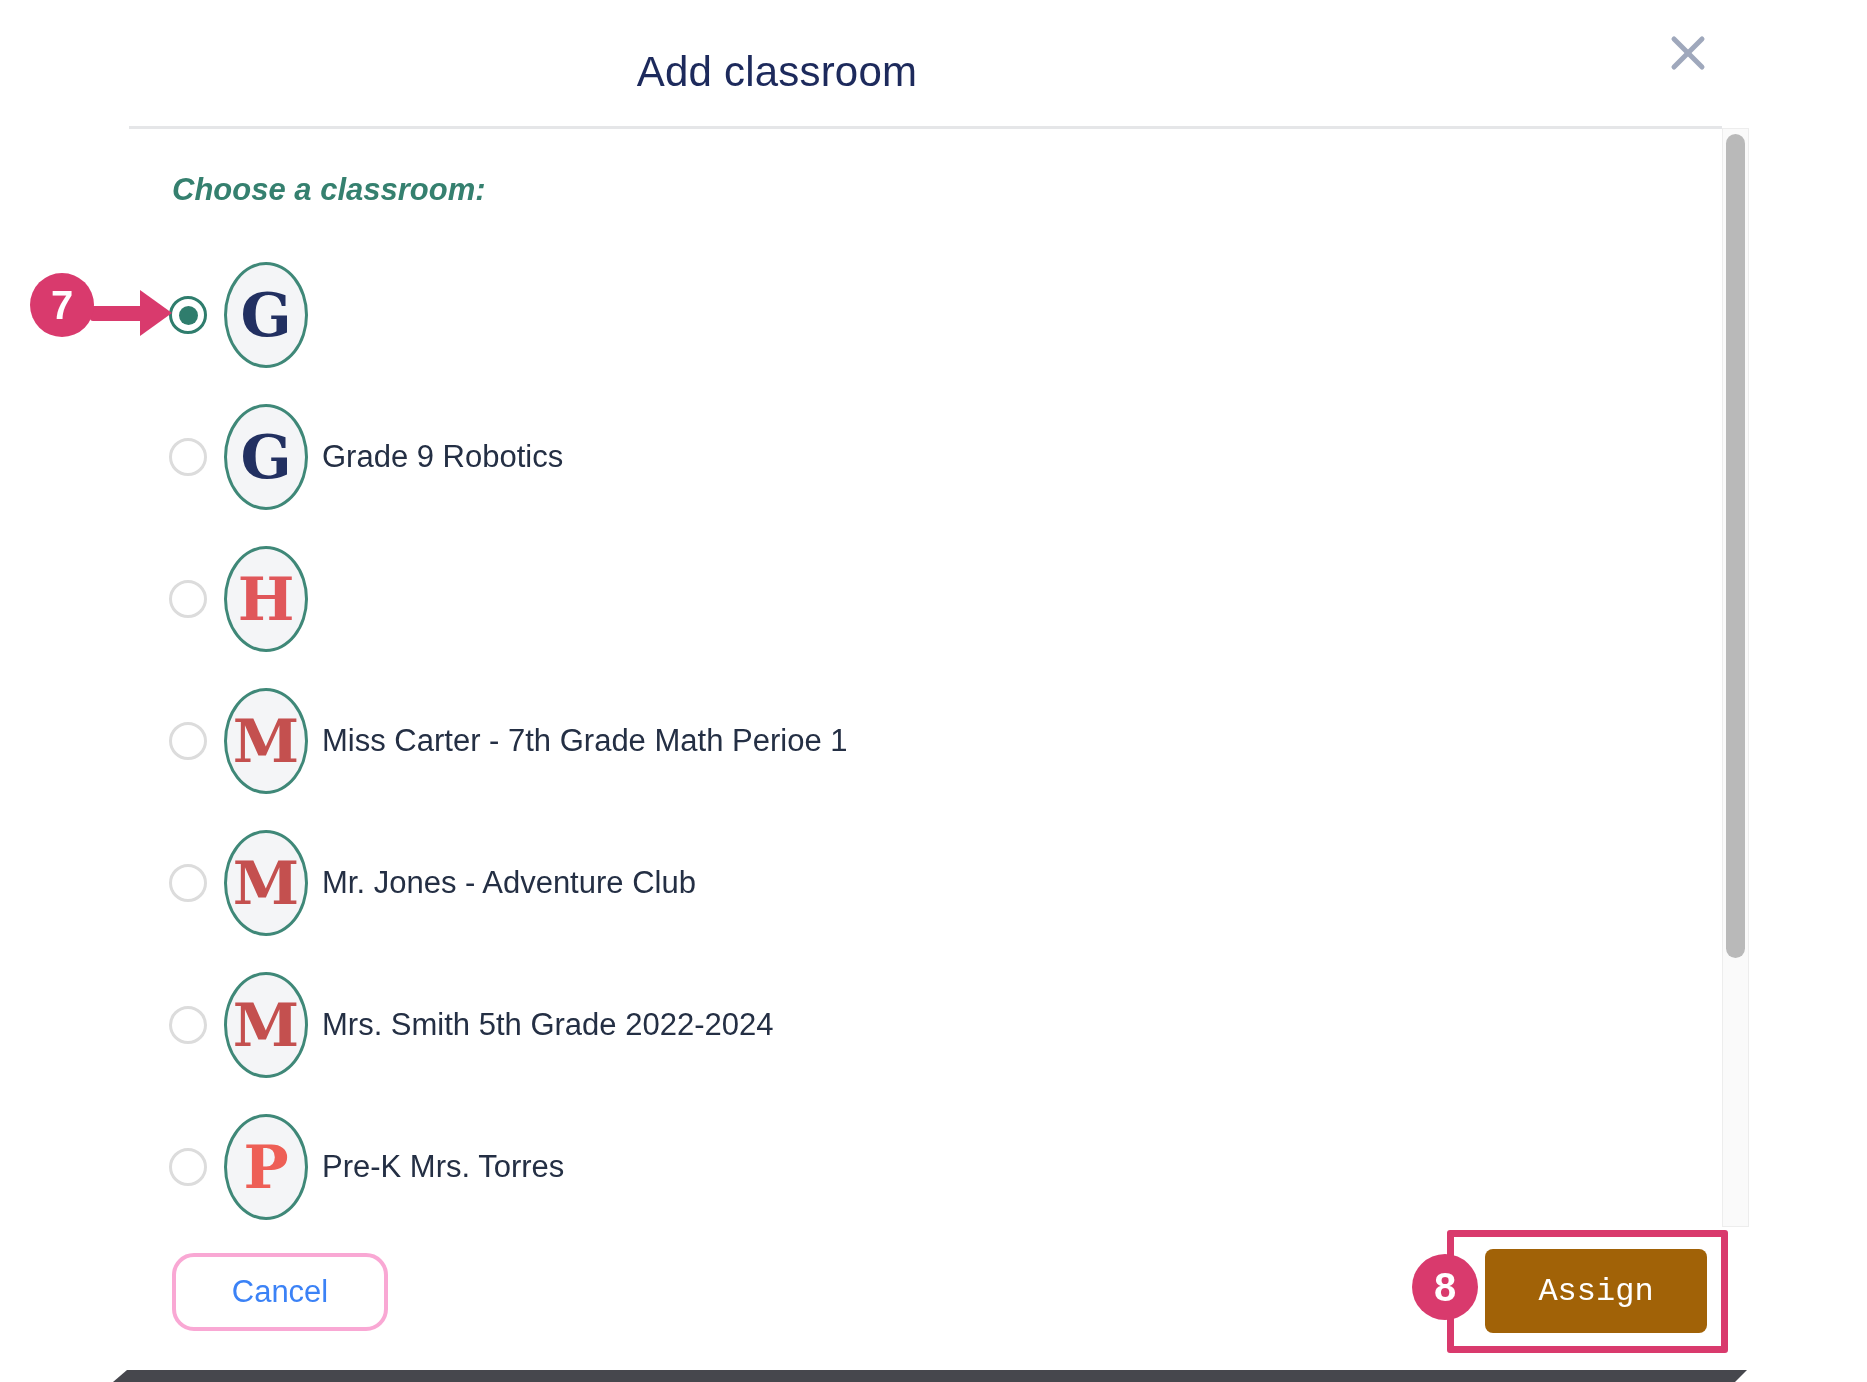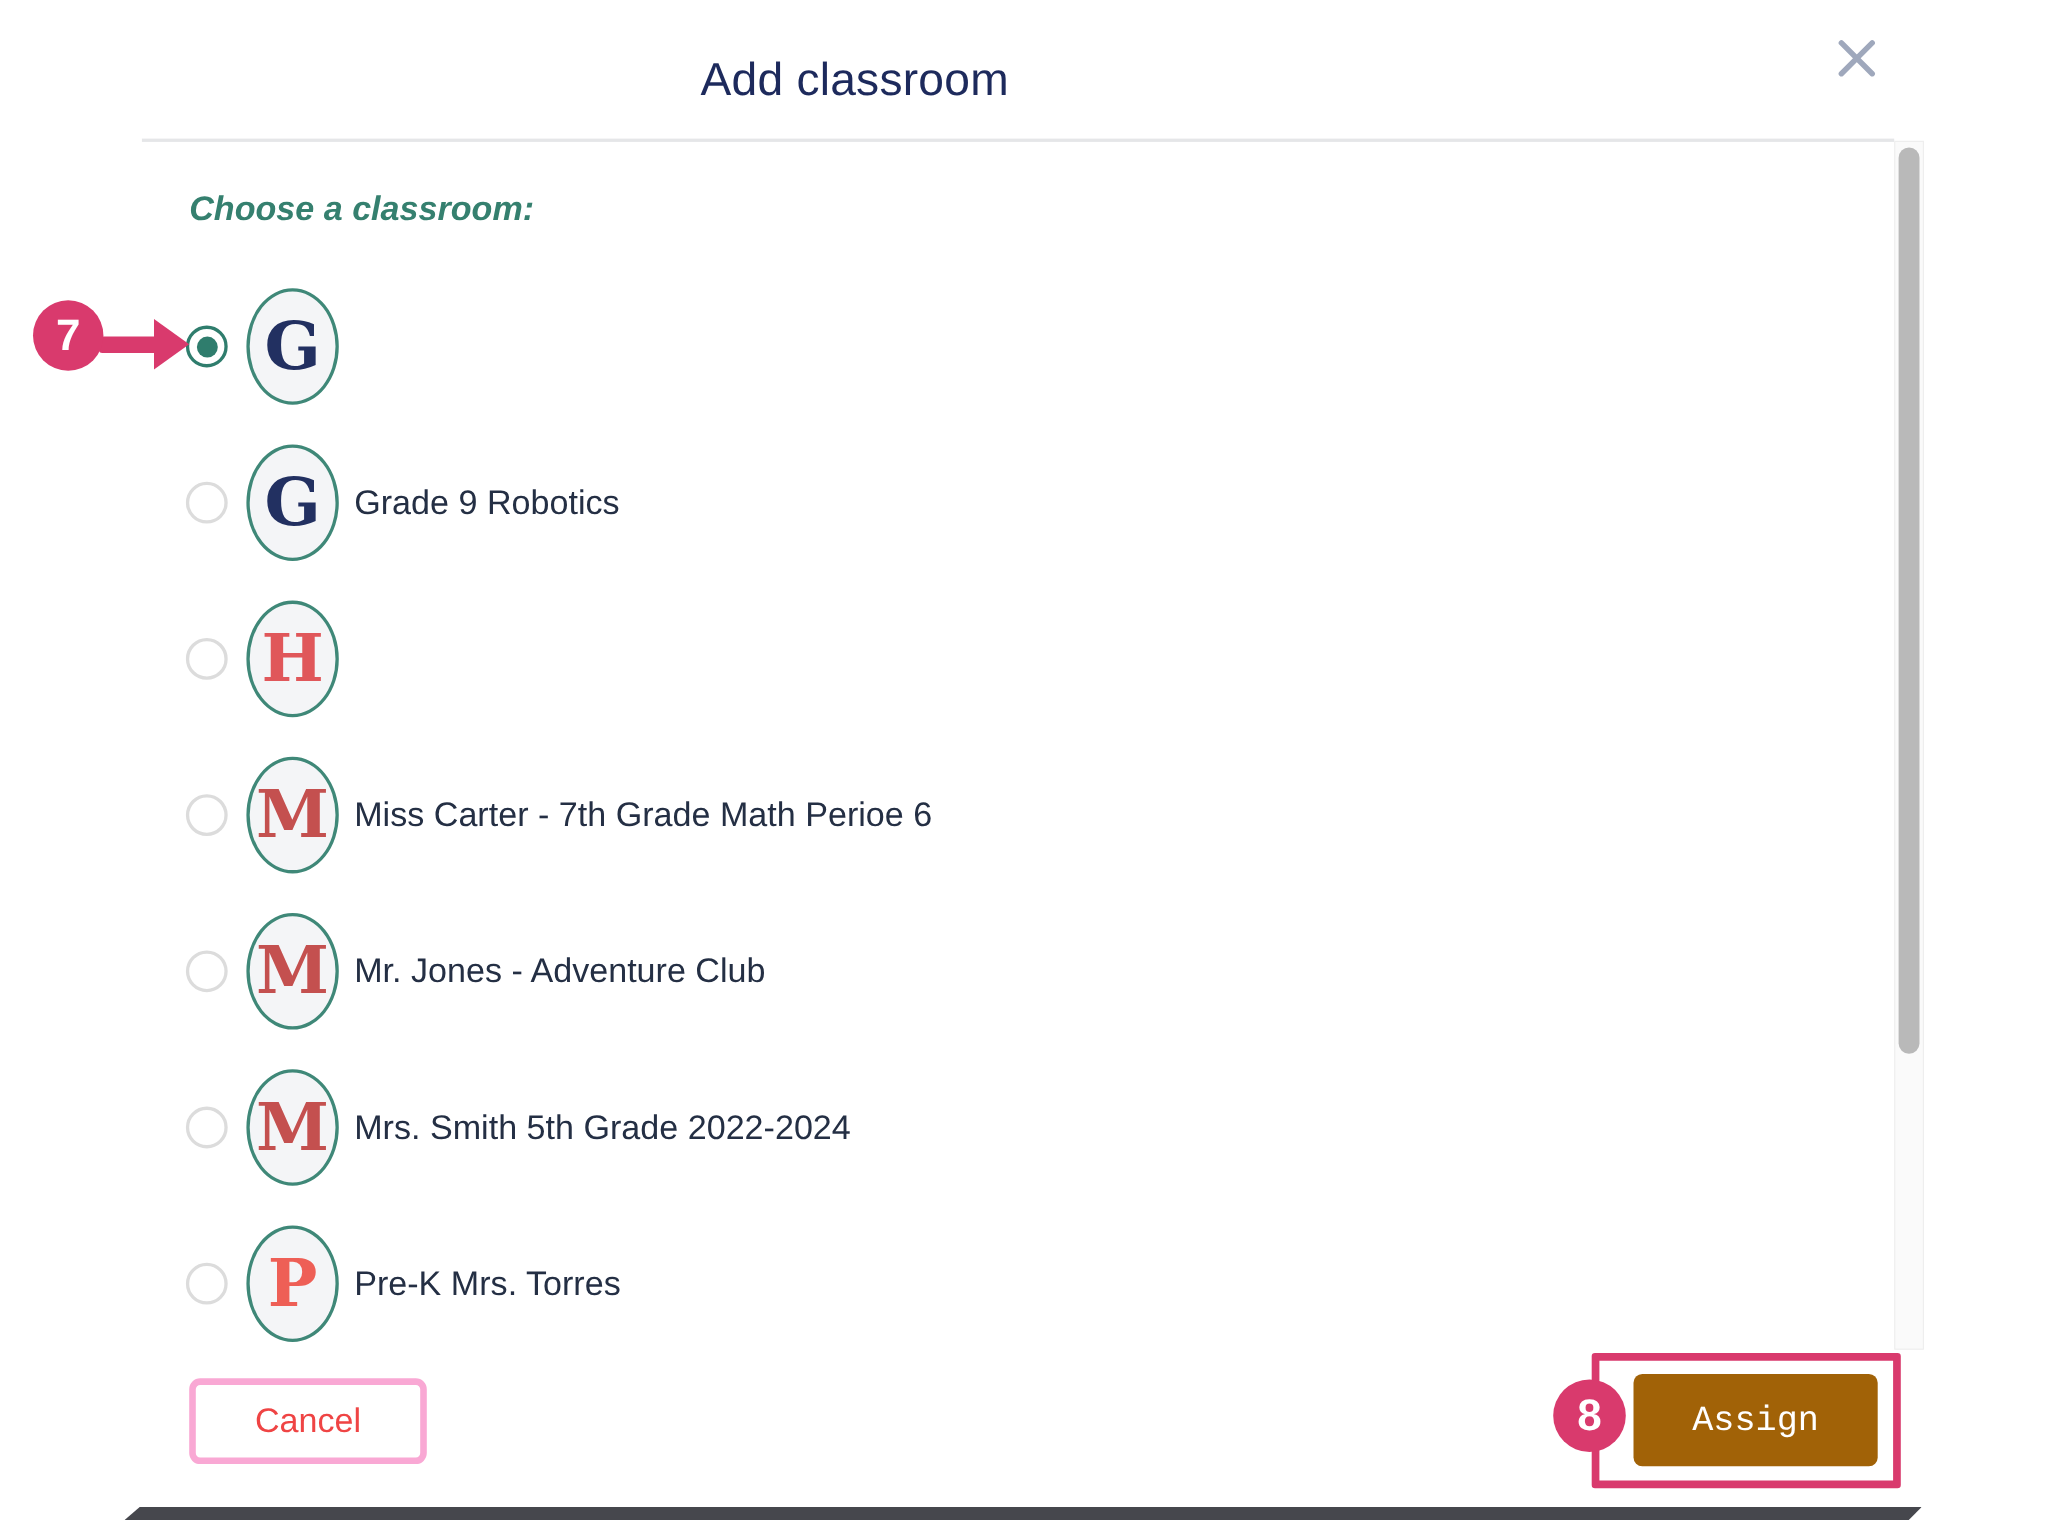--- a/index.html
+++ b/index.html
@@ -58,22 +58,22 @@
     background:#fafafa; border:1px solid #ededed;
   }
   .scroll-thumb {
     position:absolute; left:3px; top:5px; width:19px; height:824px;
     background:#b9b9b9; border-radius:10px;
   }
 
   
   .cancel-btn {
     position:absolute; left:172px; top:1253px; width:216px; height:78px;
-    background:#ffffff; border:6px solid #f9a8d4; border-radius:10px;
-    font-size:31px; color:#ef4444; cursor:pointer;
+    background:#ffffff; border:4px solid #f9a8d4; border-radius:22px;
+    font-size:31px; color:#3b82f6; cursor:pointer;
     font-family:"Liberation Sans", sans-serif;
   }
   .assign-btn {
     position:absolute; left:1485px; top:1249px; width:222px; height:84px;
     background:#a16207; border:none; border-radius:8px;
     font-size:32px; color:#ffffff; cursor:pointer;
     font-family:Liberation Mono, monospace;
   }
 
   
@@ -145,21 +145,21 @@
         <span class="initial" style="color: rgb(224, 87, 90);">H</span>
       </span>
   </div>
     <div class="row">
     <span class="radio">
         <span class="dot"></span>
       </span>
     <span class="avatar">
         <span class="initial" style="color: rgb(196, 80, 79);">M</span>
       </span>
-    <span class="row-label">Miss Carter - 7th Grade Math Perioe 6</span>
+    <span class="row-label">Miss Carter - 7th Grade Math Perioe 1</span>
   </div>
     <div class="row">
     <span class="radio">
         <span class="dot"></span>
       </span>
     <span class="avatar">
         <span class="initial" style="color: rgb(196, 80, 79);">M</span>
       </span>
     <span class="row-label">Mr. Jones - Adventure Club</span>
   </div>

